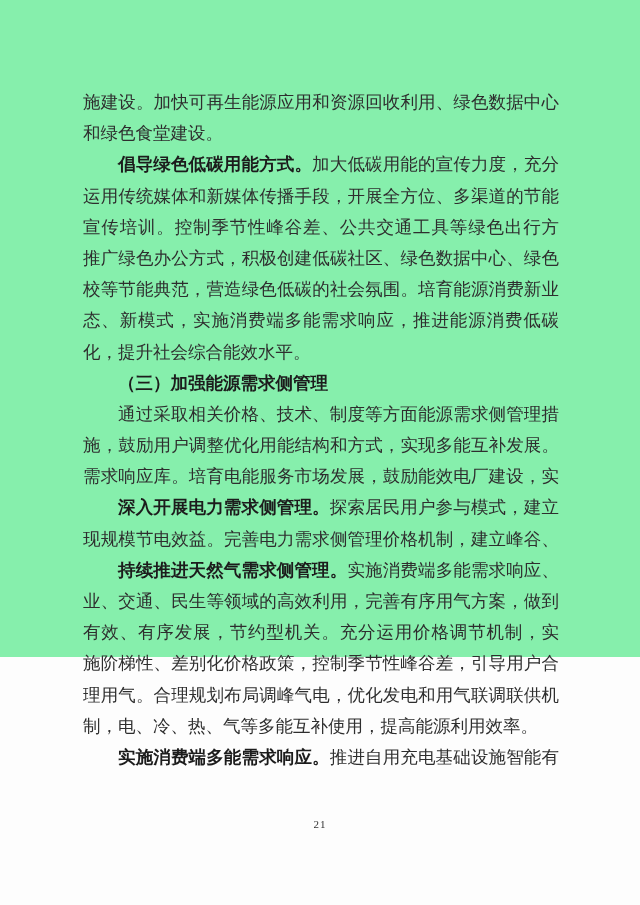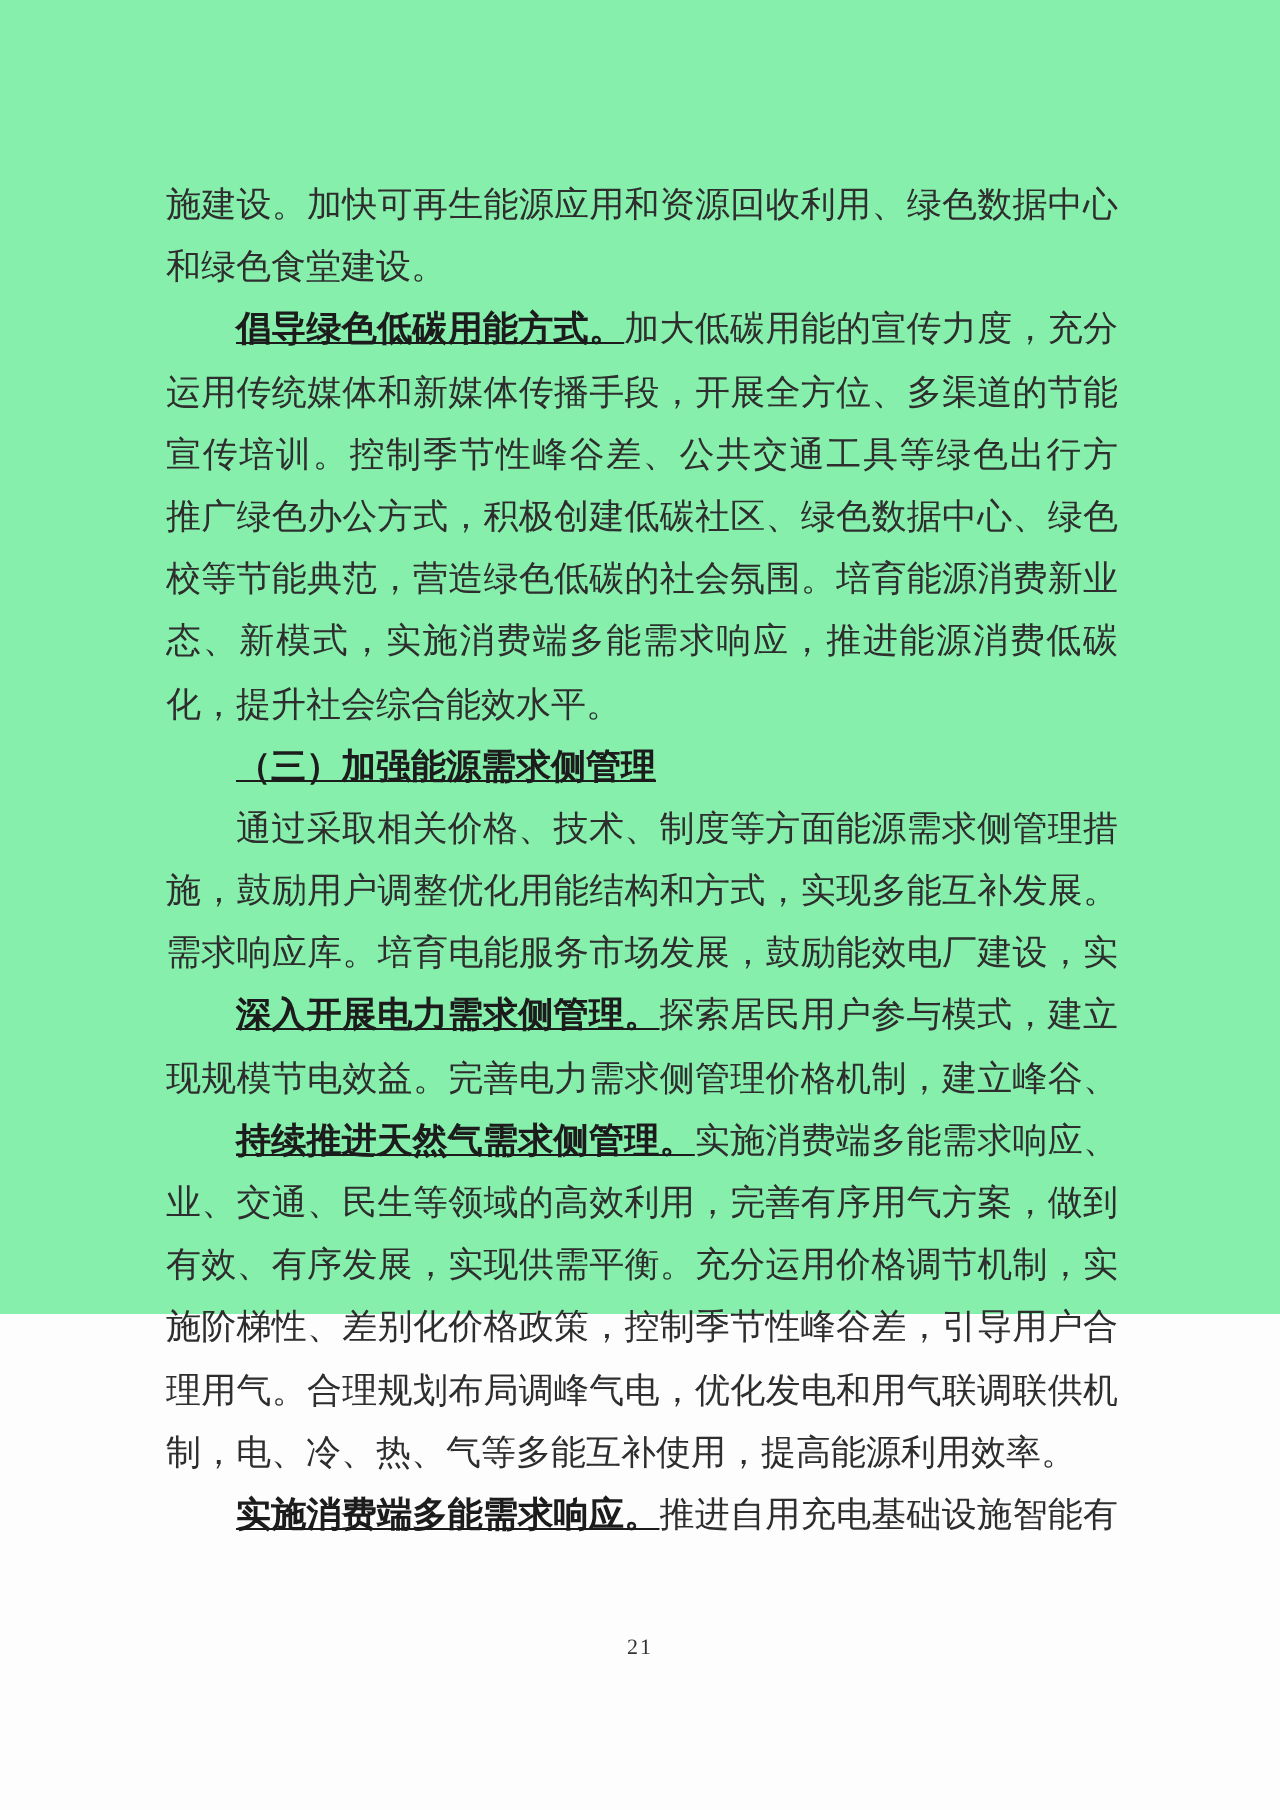--- a/index.html
+++ b/index.html
@@ -26,21 +26,21 @@
     height: 31.2px;
     overflow: hidden;
     white-space: normal;
   }
   .justify {
     text-align: justify;
     text-align-last: justify;
     text-justify: inter-character;
   }
   .indent { text-indent: 2em; }
-  .b { font-weight: bold; color: #1c1c1c; text-decoration: underline; }
+  .b { font-weight: bold; color: #1c1c1c; }
   .heading { font-weight: bold; color: #1c1c1c; }
   .pageno {
     position: absolute;
     top: 818px; left: 0;
     width: 640px;
     text-align: center;
     font-size: 11px;
     letter-spacing: 1px;
     color: #333333;
   }
@@ -79,21 +79,21 @@
 
     <div class="line justify indent"><span class="b">深入开展电力需求侧管理。</span><span>探索居民用户参与模式，建立</span></div>
 
     <div class="line justify"><span class="b"></span><span>现规模节电效益。完善电力需求侧管理价格机制，建立峰谷、</span></div>
 
 
     <div class="line justify indent"><span class="b">持续推进天然气需求侧管理。</span><span>实施消费端多能需求响应、商</span></div>
 
     <div class="line justify"><span class="b"></span><span>业、交通、民生等领域的高效利用，完善有序用气方案，做到</span></div>
 
-    <div class="line justify"><span class="b"></span><span>有效、有序发展，实现供需平衡。充分运用价格调节机制，实</span></div>
+    <div class="line justify"><span class="b"></span><span>有效、有序发展，节约型机关。充分运用价格调节机制，实</span></div>
 
     <div class="line justify"><span class="b"></span><span>施阶梯性、差别化价格政策，控制季节性峰谷差，引导用户合</span></div>
 
     <div class="line justify"><span class="b"></span><span>理用气。合理规划布局调峰气电，优化发电和用气联调联供机</span></div>
 
     <div class="line"><span class="b"></span><span>制，电、冷、热、气等多能互补使用，提高能源利用效率。</span></div>
 
     <div class="line justify indent"><span class="b">实施消费端多能需求响应。</span><span>推进自用充电基础设施智能有</span></div>
 
   </div>

